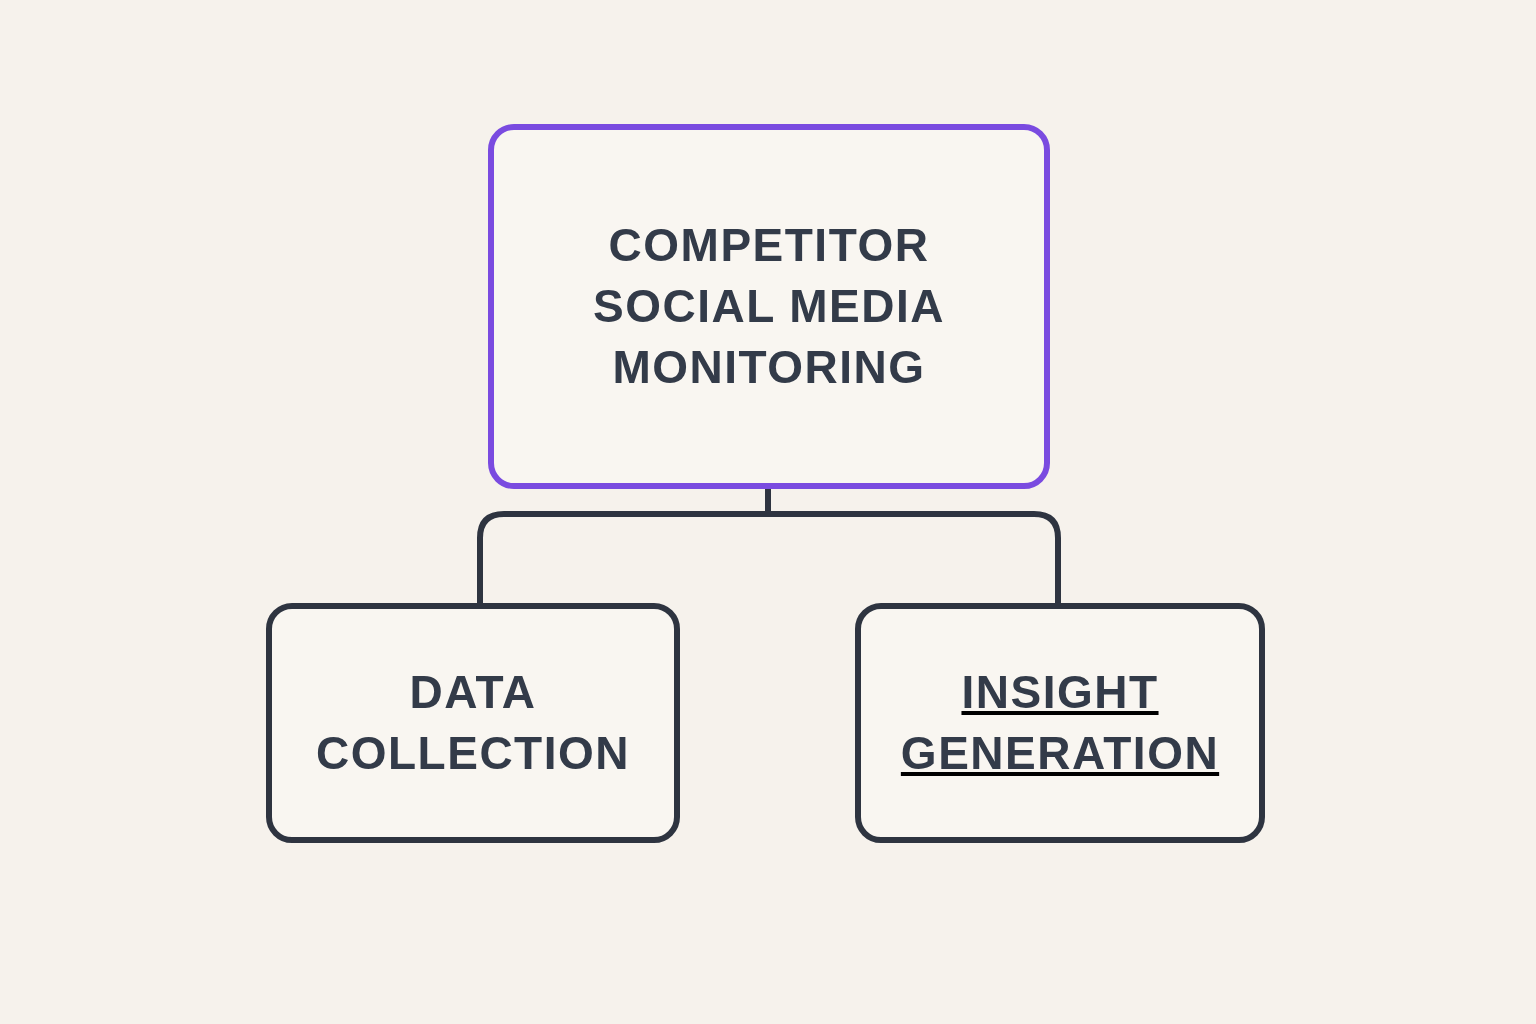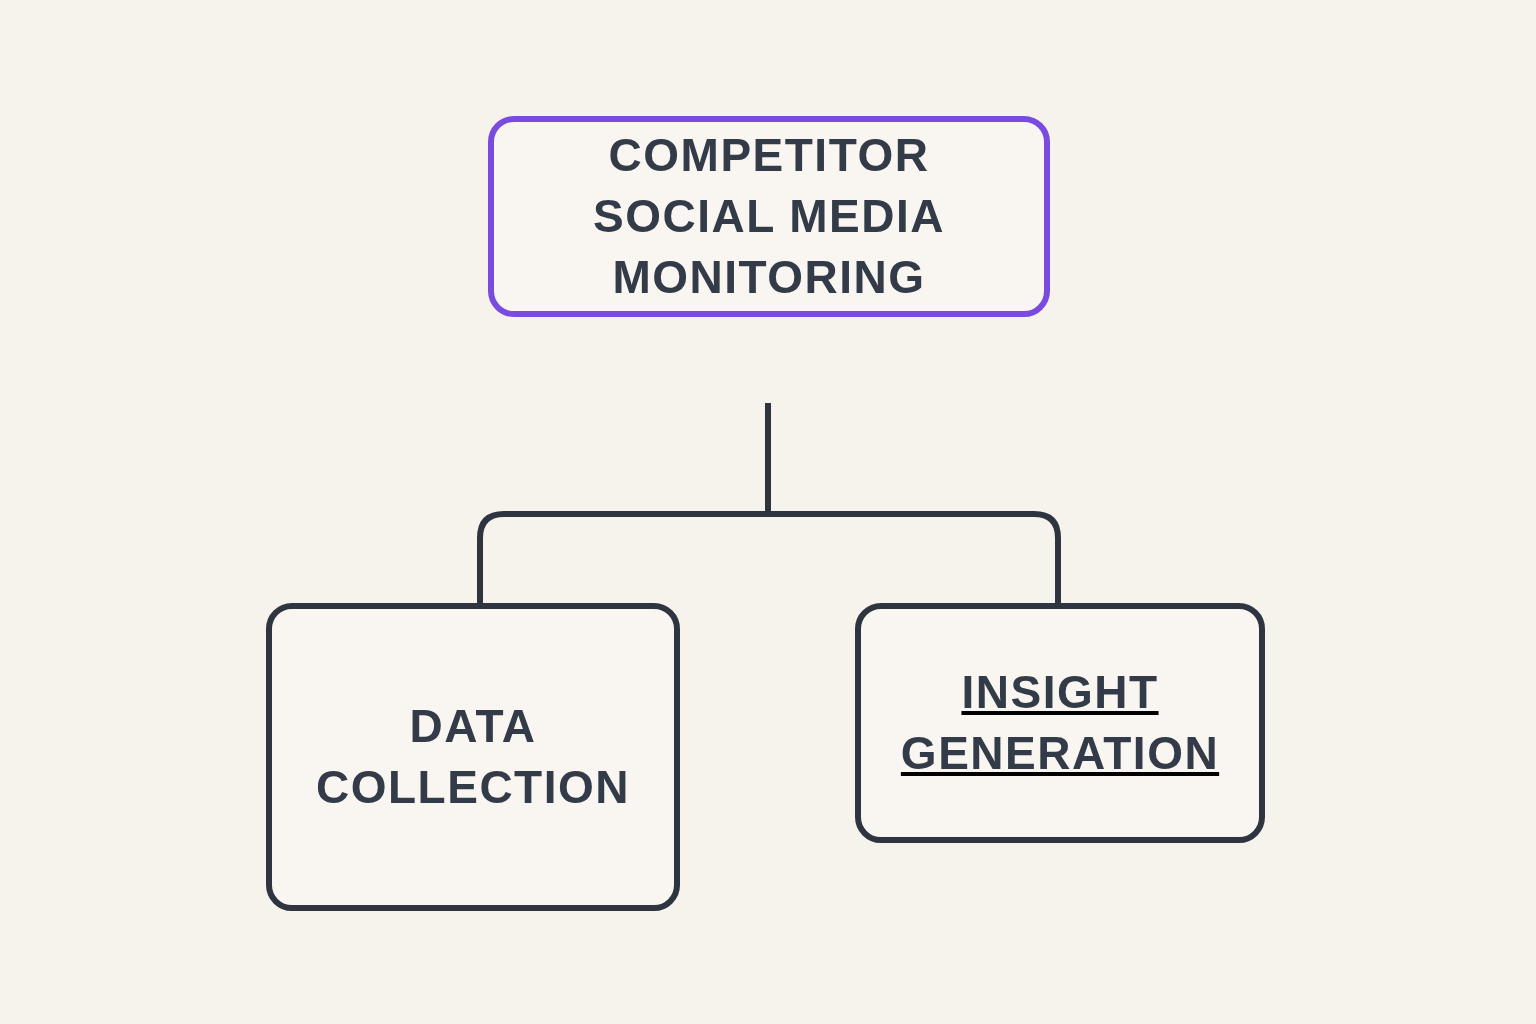--- a/index.html
+++ b/index.html
@@ -43,28 +43,28 @@
   }
   .node .label {
     font-weight: 700;
     font-size: 46px;
     line-height: 1.32;
     letter-spacing: 1.5px;
     color: var(--text);
     text-transform: uppercase;
   }
   .node-root {
-    left: 488px; top: 116px;
-    width: 562px; height: 201px;
+    left: 488px; top: 124px;
+    width: 562px; height: 365px;
     border: 6px solid var(--root-border);
   }
   .node-root .label { max-width: 400px; }
   .node-child-left {
     left: 266px; top: 603px;
-    width: 414px; height: 308px;
+    width: 414px; height: 240px;
     border: 6px solid var(--child-border);
   }
   .node-child-left .label { max-width: 330px; }
   .node-child-right {
     left: 855px; top: 603px;
     width: 410px; height: 240px;
     border: 6px solid var(--child-border);
     text-decoration: underline;
   }
   .node-child-right .label { max-width: 340px; }

